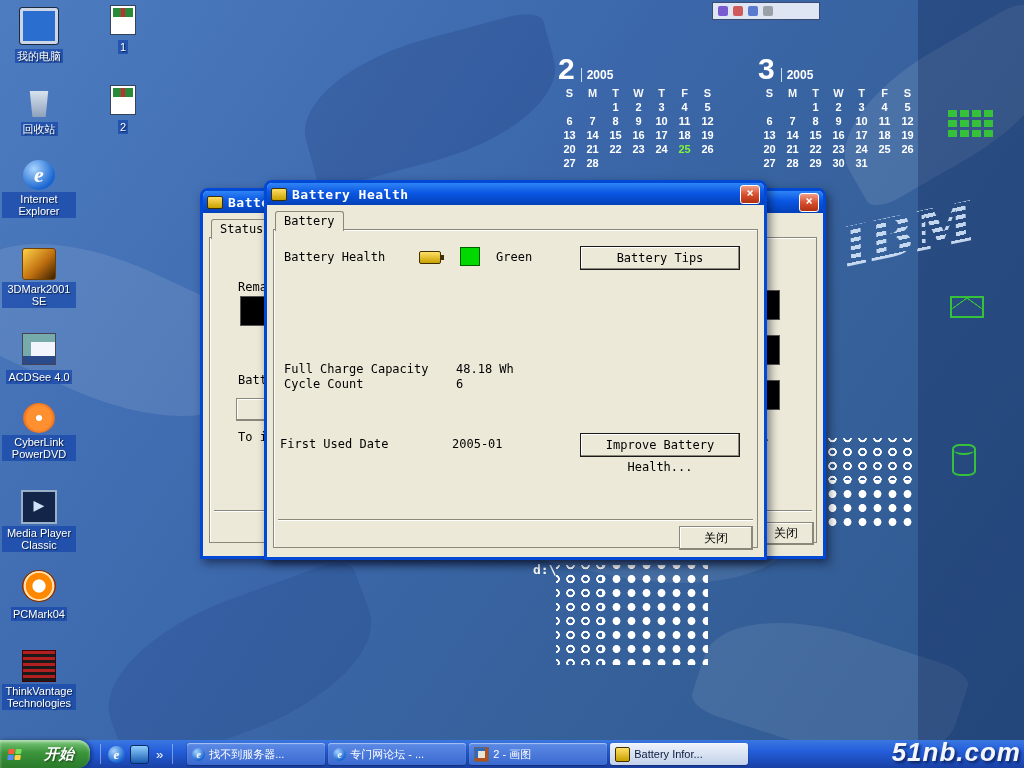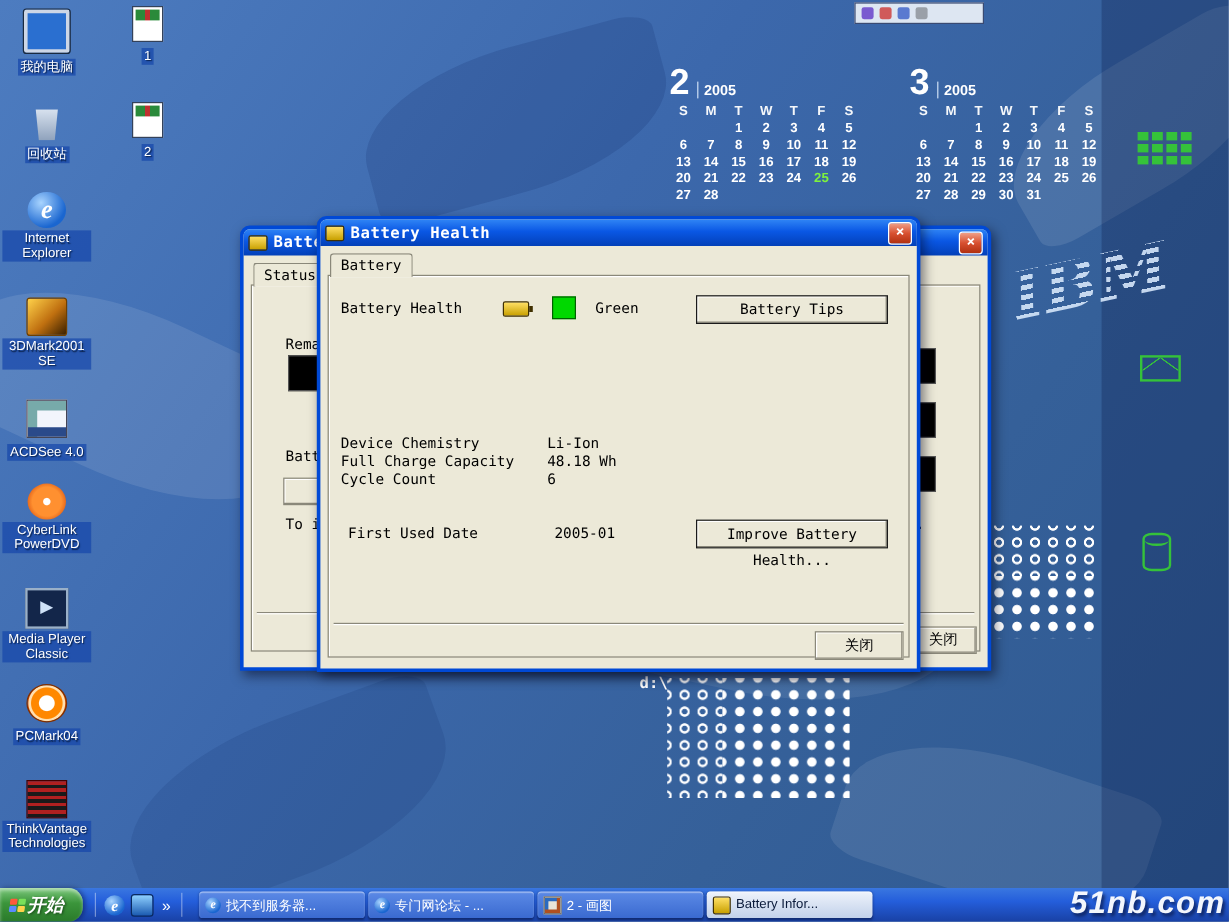--- a/index.html
+++ b/index.html
@@ -87,21 +87,21 @@
   .field-label{position:absolute;white-space:nowrap;}
   .detail-row{display:flex;height:15px;line-height:15px;}
   .detail-label{width:172px;}
   .health-swatch{position:absolute;width:18px;height:17px;background:#00d800;border:1px solid #006000;}
   .batt-glyph{position:absolute;width:20px;height:11px;background:linear-gradient(#ffe066,#c8a000);border:1px solid #403000;border-radius:2px;}
   .batt-glyph::after{content:"";position:absolute;right:-4px;top:3px;width:3px;height:5px;background:#403000;}
 
   
   #taskbar{position:absolute;left:0;top:740px;width:1024px;height:28px;z-index:20;
     background:linear-gradient(#3a77e0,#245edb 40%,#1941a5);display:flex;align-items:center;}
-  #start-btn{height:28px;flex:0 0 auto;display:flex;align-items:center;gap:2px;padding:0 16px 0 8px;
+  #start-btn{height:28px;flex:0 0 auto;display:flex;align-items:center;gap:23px;padding:0 16px 0 8px;
     background:linear-gradient(#7cc87c,#3b953b 45%,#2a7a2a);border-radius:0 12px 12px 0;
     box-shadow:inset 0 2px 3px rgba(255,255,255,.45),2px 0 4px rgba(0,0,30,.4);cursor:pointer;}
   #start-label{color:#fff;font-weight:bold;font-style:italic;font-size:15px;text-shadow:1px 1px 2px #1a4a1a;}
   .flag{display:grid;grid-template-columns:6px 6px;grid-auto-rows:5px;gap:1px;transform:skew(-8deg);}
   .flag span{border-radius:1px;}
   .qlaunch{display:flex;align-items:center;gap:5px;padding:0 8px;}
   .tb-sep{width:1px;height:20px;background:rgba(255,255,255,.4);margin:0 2px;}
   .qicon{width:17px;height:17px;border-radius:3px;cursor:pointer;}
   .q-ie{border-radius:50%;background:radial-gradient(circle at 35% 30%,#a8d4ff,#1a66d0 70%);color:#fff;
     font:bold italic 13px "Liberation Serif",serif;text-align:center;line-height:17px;}
@@ -311,34 +311,30 @@
       <div class="tabpage" style="left:6px;top:24px;right:6px;bottom:6px;">
         <span class="field-label" style="left:10px;top:20px;">Battery Health</span>
         <span class="batt-glyph" style="left:145px;top:21px;"></span>
         <span class="health-swatch" style="left:186px;top:17px;"></span>
         <span class="field-label" style="left:222px;top:20px;">Green</span>
         <div class="btn" style="left:306px;top:16px;width:158px;height:22px;line-height:22px;">Battery Tips</div>
 
 
         <div style="position:absolute;left:10px;top:132px;width:440px;">
           <div class="detail-row">
-            <span class="detail-label">Device Chemistry</span>
-            <span>Li-Ion</span>
-          </div>
-          <div class="detail-row">
             <span class="detail-label">Full Charge Capacity</span>
             <span>48.18 Wh</span>
           </div>
           <div class="detail-row">
             <span class="detail-label">Cycle Count</span>
             <span>6</span>
           </div>
         </div>
 
-        <div class="detail-row" style="position:absolute;left:16px;top:207px;width:440px;">
+        <div class="detail-row" style="position:absolute;left:6px;top:207px;width:440px;">
           <span class="detail-label">First Used Date</span>
           <span>2005-01</span>
         </div>
         <div class="btn" style="left:306px;top:203px;width:158px;height:22px;line-height:22px;">Improve Battery Health...</div>
 
         <div class="separator" style="left:4px;right:4px;top:289px;"></div>
         <div class="btn btn-plain" style="left:405px;top:296px;width:72px;height:22px;line-height:22px;">关闭</div>
       </div>
     </div>
   </div>

